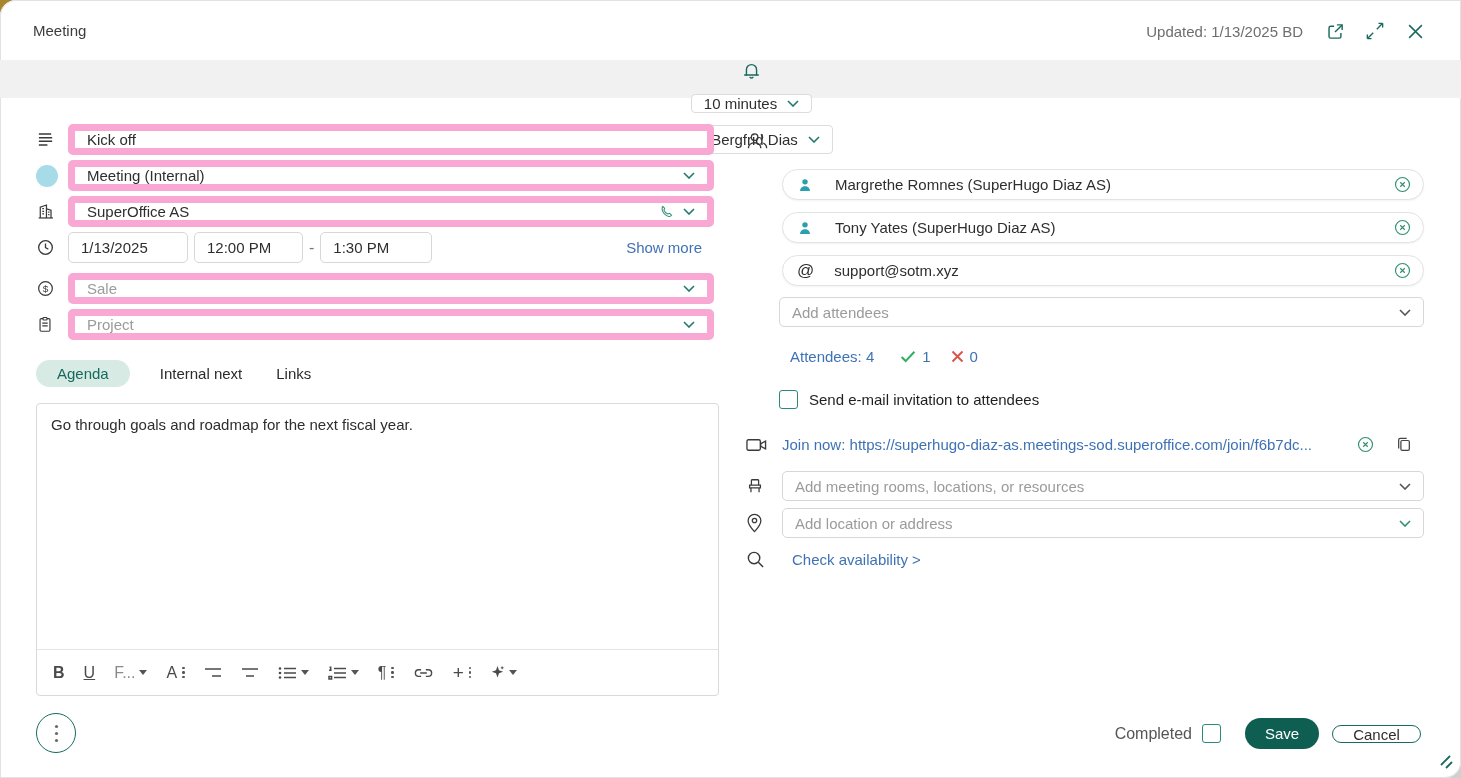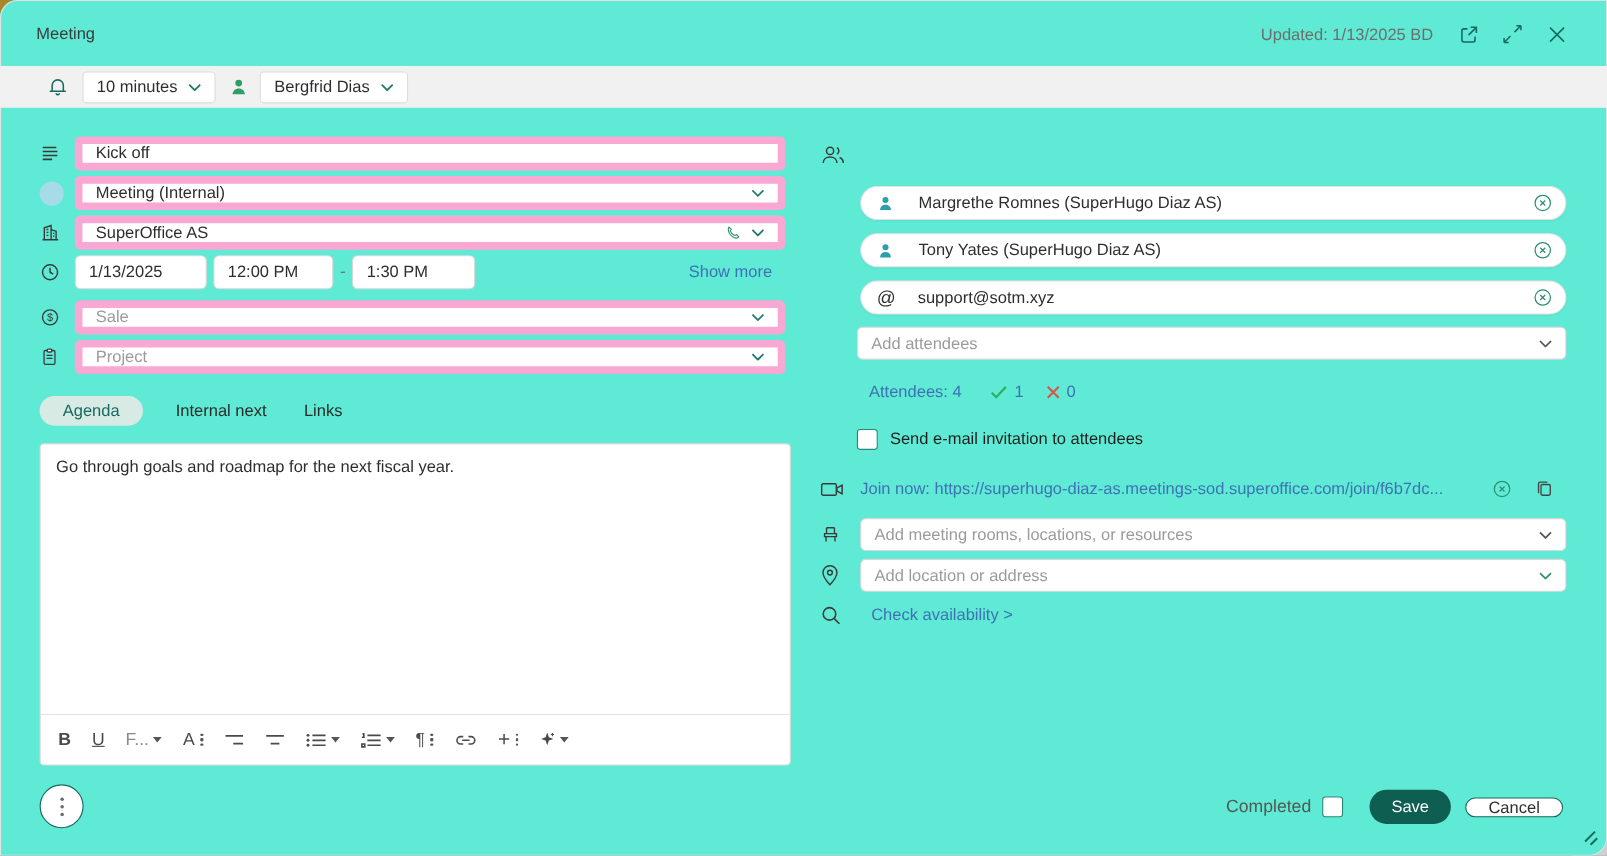--- a/index.html
+++ b/index.html
@@ -1,26 +1,26 @@
 <!DOCTYPE html>
 <html><head>
 <meta charset="utf-8">
 <style>
   * { box-sizing: border-box; margin: 0; padding: 0; }
   body { margin:0; background:#888; font-family:"Liberation Sans", sans-serif; }
   .stage { position:relative; width:1461px; height:778px; overflow:hidden; background:#9c9c9c; }
   .corner-gold { position:absolute; top:-18px; left:-18px; width:48px; height:46px; background:#a8862e; border-radius:50%; }
   .corner-gray { position:absolute; right:-20px; bottom:-20px; width:52px; height:52px; background:#cfcfcf; border-radius:50%; }
-  .dialog { position:absolute; inset:0; background:#5eead4; border-radius:16px 0 16px 0; box-shadow: inset 0 0 0 1px #e2e2e2; }
+  .dialog { position:absolute; inset:0; background:#ffffff; border-radius:16px 0 16px 0; box-shadow: inset 0 0 0 1px #e2e2e2; }
   .hdr-title { position:absolute; left:33px; top:22px; font-size:15px; color:#3c3c3c; }
   .hdr-right { position:absolute; right:36px; top:18px; display:flex; align-items:center; gap:20px; height:26px; }
   .updated { color:#6e6e6e; font-size:15px; margin-right:2px; }
   .hicon { width:20px; height:20px; display:flex; align-items:center; justify-content:center; cursor:pointer; }
 
-  .reminder-bar { position:absolute; left:0; top:60px; width:100%; height:38px; background:#f1f1f2; display:flex; align-items:center; padding-left:42px; gap:12px; }
+  .reminder-bar { position:absolute; left:0; top:60px; width:100%; height:38px; background:#f1f1f2; display:flex; align-items:center; padding-left:42px; gap:12px;flex-direction:column; }
   .chip { display:flex; align-items:center; gap:10px; background:#fff; border:1px solid #dcdcdc; border-radius:4px; height:29px; padding:0 12px; font-size:15px; color:#2e2e2e; cursor:pointer; }
   .chip-icon-gap { display:flex; align-items:center; gap:10px; }
 
   .lrow { position:absolute; left:36px; width:678px; height:31px; display:flex; align-items:center; }
   .ricon { flex:0 0 32px; display:flex; align-items:center; }
   .field { flex:1; height:31px; border:7px solid #f9a8d4; border-radius:5px; background:#fff; display:flex; align-items:center; padding:0 12px; font-size:15px; color:#2e2e2e; }
   .field .grow { flex:1; }
   .placeholder { color:#9b9b9b; }
   .smallbox { height:31px; border:1px solid #d7d7d7; border-radius:5px; background:#fff; display:flex; align-items:center; padding:0 12px; font-size:15px; color:#2e2e2e; }
   .link { color:#3f72b5; font-size:15px; cursor:pointer; text-decoration:none; }

